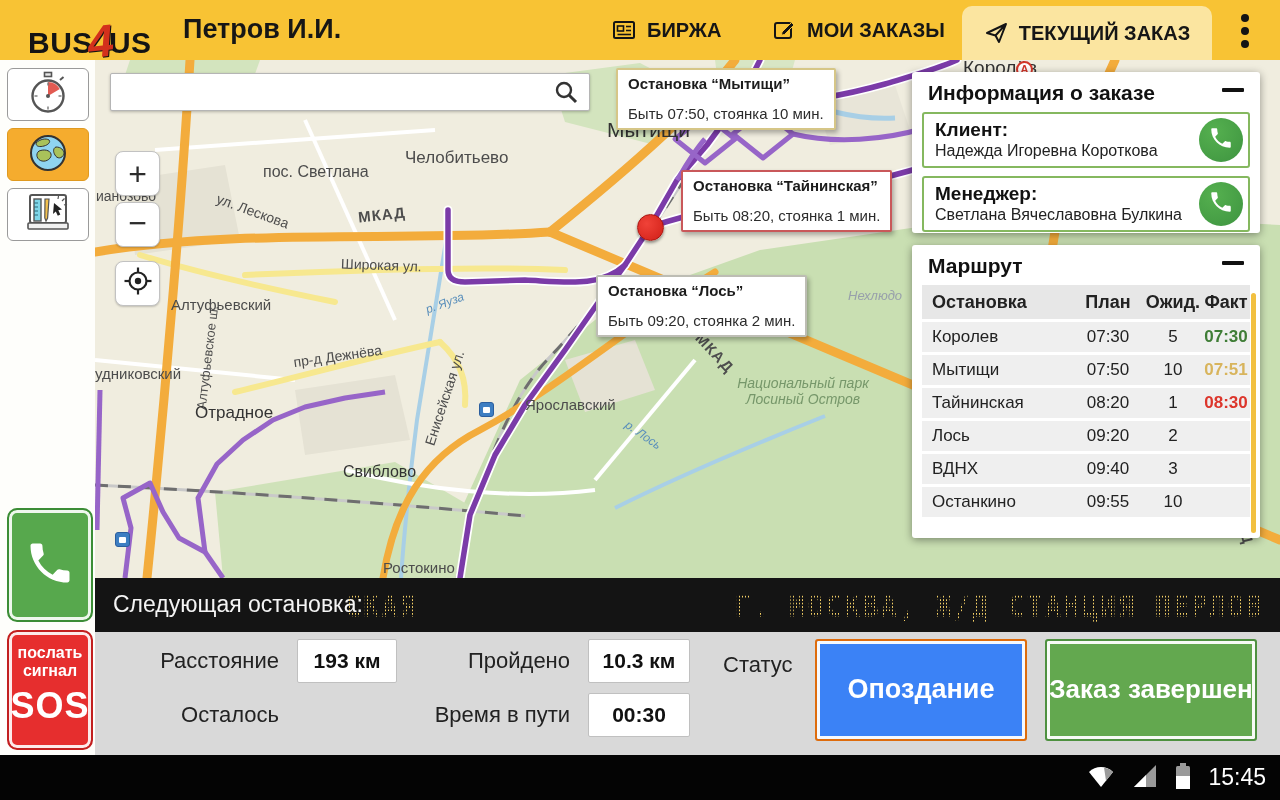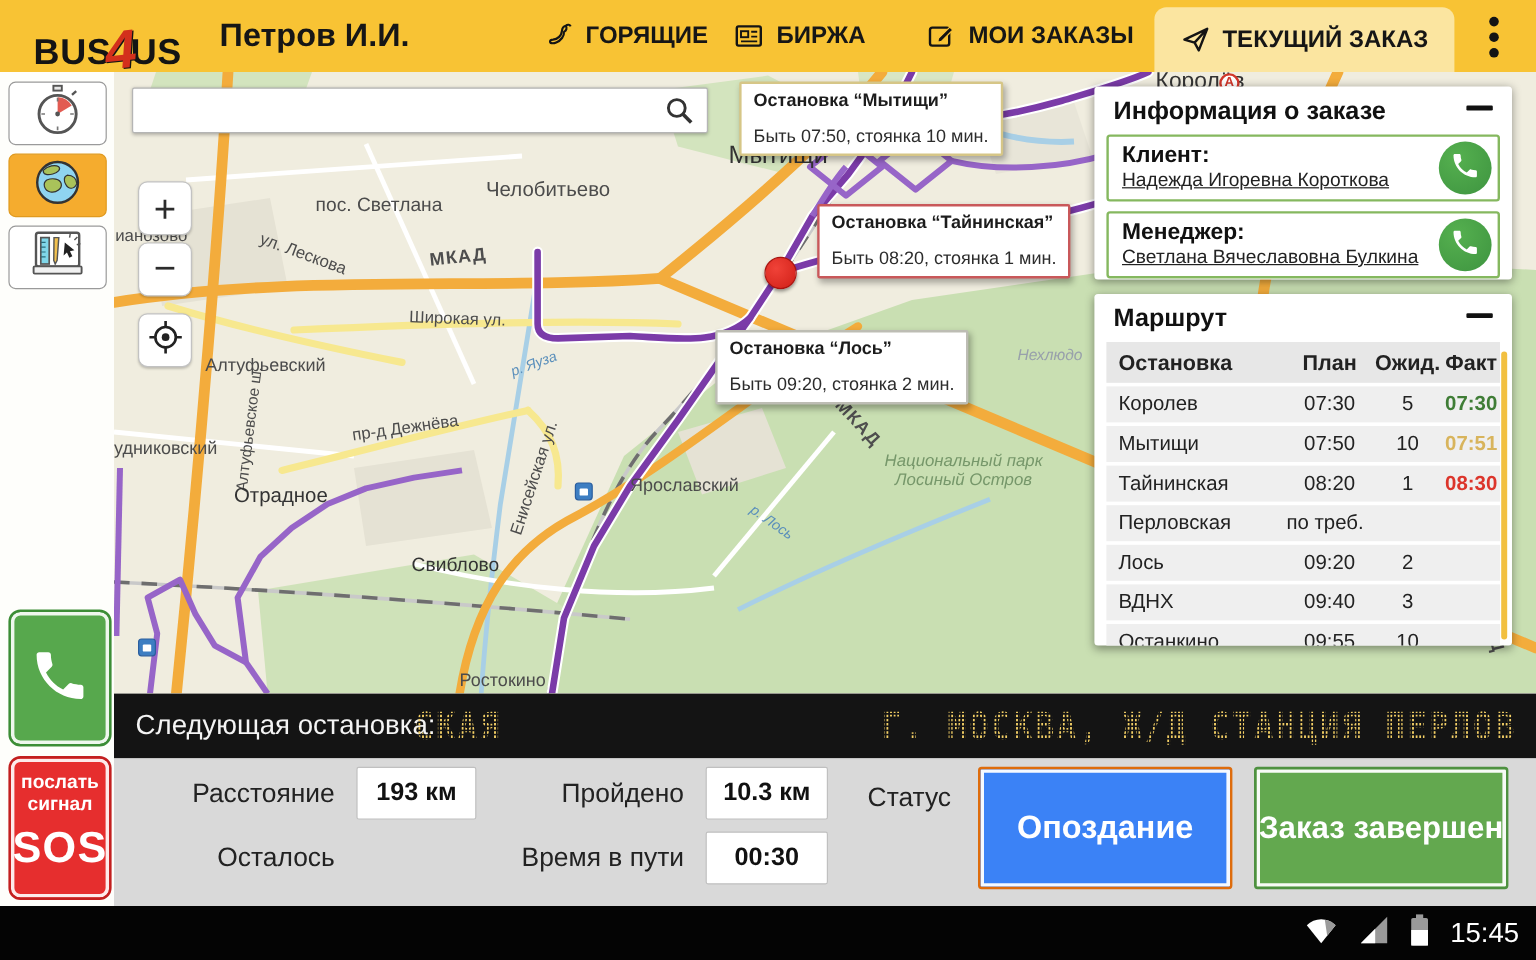--- a/index.html
+++ b/index.html
@@ -59,21 +59,21 @@
 
   
   .panel { position:absolute; width:348px; background:#fff; border-radius:3px; box-shadow:0 2px 8px rgba(0,0,0,.4); z-index:20; }
   .panel-order { left:912px; top:72px; height:161px; }
   .panel-route { left:912px; top:245px; height:293px; overflow:hidden; }
   .panel-head { position:relative; padding:9px 16px 7px; }
   .panel-title { font-size:21px; font-weight:700; color:#111; }
   .collapse { position:absolute; right:16px; top:16px; width:22px; height:4px; background:#111; border-radius:1px; cursor:pointer; }
   .contact { position:relative; margin:0 10px 8px; border:2px solid #85B85F; border-radius:3px; padding:5px 58px 6px 11px; min-height:52px; }
   .contact .role { font-size:19px; font-weight:700; color:#111; }
-  .contact .cname { font-size:16px; color:#222; margin-top:1px;text-decoration:underline; }
+  .contact .cname { font-size:16px; color:#222; margin-top:1px; }
   .call-btn { position:absolute; right:5px; top:50%; transform:translateY(-50%); width:44px; height:44px; border-radius:50%; background:radial-gradient(circle at 35% 30%, #55B04F, #3E9440); display:flex; align-items:center; justify-content:center; cursor:pointer; }
 
   .rt { margin:0 10px; position:relative; }
   .rrow { display:grid; grid-template-columns:140px 72px 58px 1fr; align-items:center; background:#EFEFEF; margin-bottom:3px; height:30px; font-size:17px; color:#222; padding-left:10px; }
   .rrow.rhead { background:#E7E7E7; font-size:18px; font-weight:700; height:34px; }
   .rrow .c { text-align:center; }
   .f-green { color:#3F7D36; font-weight:700; } .f-tan { color:#D8B45C; font-weight:700; } .f-red { color:#DC352B; font-weight:700; }
   .route-scroll { position:absolute; right:4px; top:48px; width:5px; height:240px; background:#F2C040; border-radius:3px; z-index:2; cursor:pointer; }
 
   
@@ -106,28 +106,20 @@
 </style>
 </head>
 <body>
 
 <div class="app">
 
   <div class="topbar">
     <div class="logo"><span>BUS</span><span class="l4">4</span><span>US</span></div>
     <div class="username">Петров И.И.</div>
 
-    <div class="tab tab-hot">
-      <span>
-          <svg width="24" height="24" viewBox="0 0 24 24">
-            <path d="M16.5 3.5 C18 2 20 2.5 20.5 4 M16.5 3.5 C17.8 5.2 17 7.5 15 8.6 C15.3 12 12.5 15.8 8.5 17.4 C5.5 18.6 3.2 18 3.4 16.4 C3.5 15.4 4.6 15 5.8 15 C9.8 14.8 13 11.5 13.3 7.8 C13.5 5.5 14.8 3.9 16.5 3.5 Z" fill="none" stroke="#141414" stroke-width="1.8" stroke-linejoin="round"></path>
-          </svg>
-        </span>
-      <span>ГОРЯЩИЕ</span>
-    </div>
 
     <div class="tab tab-birzha">
       <span>
           <svg width="26" height="24" viewBox="0 0 26 24">
             <rect x="2" y="4" width="20" height="16" rx="1.5" fill="none" stroke="#141414" stroke-width="2"></rect>
             <rect x="5.5" y="8" width="6" height="5" fill="none" stroke="#141414" stroke-width="1.6"></rect>
             <line x1="14" y1="8.5" x2="19" y2="8.5" stroke="#141414" stroke-width="1.6"></line>
             <line x1="14" y1="12.5" x2="19" y2="12.5" stroke="#141414" stroke-width="1.6"></line>
             <line x1="5.5" y1="16.5" x2="19" y2="16.5" stroke="#141414" stroke-width="1.6"></line>
           </svg>
@@ -414,26 +406,20 @@
           <span class="c">10</span>
           <span class="c f-tan">07:51</span>
       </div>
       <div class="rrow">
         <span>Тайнинская</span>
           <span class="c">08:20</span>
           <span class="c">1</span>
           <span class="c f-red">08:30</span>
       </div>
       <div class="rrow">
-        <span>Перловская</span>
-          <span>по треб.</span>
-          <span class="c"></span>
-          <span class="c"></span>
-      </div>
-      <div class="rrow">
         <span>Лось</span>
           <span class="c">09:20</span>
           <span class="c">2</span>
           <span class="c"></span>
       </div>
       <div class="rrow">
         <span>ВДНХ</span>
           <span class="c">09:40</span>
           <span class="c">3</span>
           <span class="c"></span>

